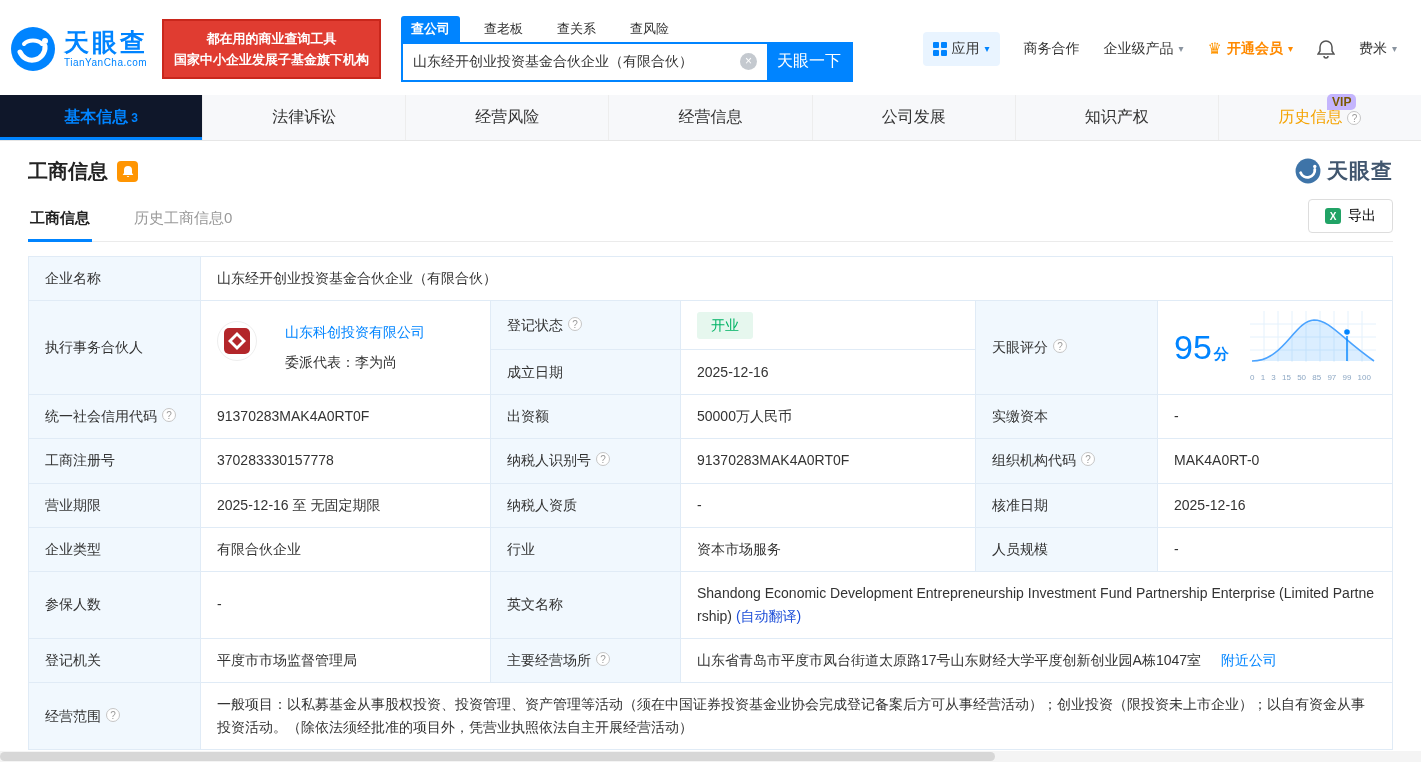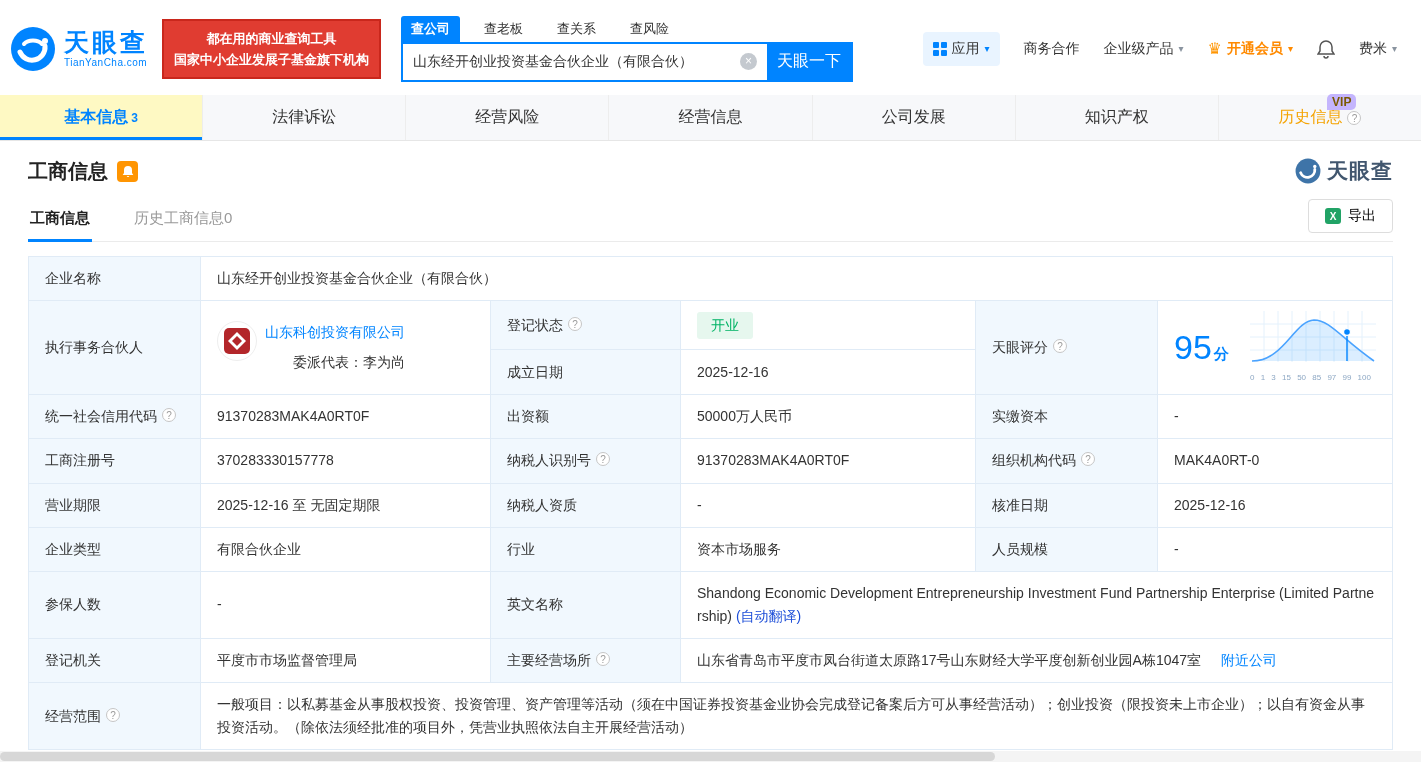--- a/index.html
+++ b/index.html
@@ -29,21 +29,21 @@
   .apps-pill .caret { color:#0084ff; }
   .vip-link { color:#ff8a00; font-weight:bold; }
   .vip-link .caret { color:#ff8a00; }
   .crown { color:#ff9502; font-size:16px; line-height:1; }
   .bell-wrap { display:flex; align-items:center; cursor:pointer; }
 
   
   .main-tabs { display:flex; height:46px; background:#f7f8fa; border-bottom:1px solid #e6e6e6; }
   .main-tab { flex:1; display:flex; align-items:center; justify-content:center; font-size:16px; color:#333; position:relative; border-left:1px solid #ededed; cursor:pointer; }
   .main-tab:first-child { border-left:none; }
-  .main-tab.active { background:#fef9c3; color:#0084ff; font-weight:bold; }
+  .main-tab.active { background:#0f172a; color:#0084ff; font-weight:bold; }
   .main-tab.active::after { content:""; position:absolute; bottom:0; left:0; right:0; height:3px; background:#0084ff; }
   .tab-count { font-size:12px; vertical-align:super; margin-left:3px; }
   .main-tab.vip-tab { color:#f5a300; }
   .tab-label-wrap { position:relative; display:inline-block; }
   .vip-badge { position:absolute; top:-13px; right:-14px; background:#c4b5fd; color:#7a5a00; font-size:12px; font-weight:bold; padding:1px 5px; border-radius:5px 5px 5px 0; }
   .q { display:inline-block; width:14px; height:14px; line-height:13px; text-align:center; border:1px solid #c6c6c6; border-radius:50%; color:#9b9b9b; font-size:10px; margin-left:5px; vertical-align:2px; background:#fff; cursor:pointer; }
 
   
   .content { padding:16px 28px 0; }
   .section-head { display:flex; align-items:center; }
@@ -58,21 +58,21 @@
   .subtab.active::after { content:""; position:absolute; left:0; right:0; bottom:-1px; height:3px; background:#0084ff; }
   .export-btn { margin-left:auto; margin-bottom:6px; display:flex; align-items:center; gap:7px; border:1px solid #ddd; border-radius:4px; padding:7px 16px; font-size:14px; background:#fff; cursor:pointer; }
   .excel-icon { width:16px; height:16px; background:#21a366; color:#fff; font-size:10px; font-weight:bold; display:flex; align-items:center; justify-content:center; border-radius:3px; }
 
   
   .info-table { width:100%; border-collapse:collapse; margin-top:14px; table-layout:fixed; font-size:14px; }
   .info-table td { border:1px solid #e0ebf6; padding:10px 16px; vertical-align:middle; line-height:1.65; word-break:break-all; color:#333; }
   .info-table td.lbl { background:#f1f8fe; }
   .link { color:#0084ff; text-decoration:none; cursor:pointer; }
   .badge-open { display:inline-block; background:#e6f7ee; color:#00b365; padding:2px 14px; border-radius:3px; }
-  .partner-cell { display:flex; gap:8px; align-items:flex-start;text-align:right; }
+  .partner-cell { display:flex; gap:28px; align-items:flex-start; }
   .partner-logo { width:40px; height:40px; border-radius:50%; border:1px solid #eee; display:flex; align-items:center; justify-content:center; background:#fff; flex:0 0 auto; }
   .partner-info .rep { margin-top:7px; }
   .muted { color:#1d4ed8; }
   .score-cell-inner { display:flex; align-items:center; justify-content:space-between; gap:6px; }
   .score-num { font-size:34px; font-weight:normal; color:#0084ff; line-height:1; }
   .score-unit { font-size:15px; font-weight:bold; margin-left:2px; }
   .score-chart { width:126px; flex:0 0 auto; }
   .score-axis { font-size:8px; color:#8ea8c4; word-spacing:4px; margin-top:1px; white-space:nowrap; }
 
   

